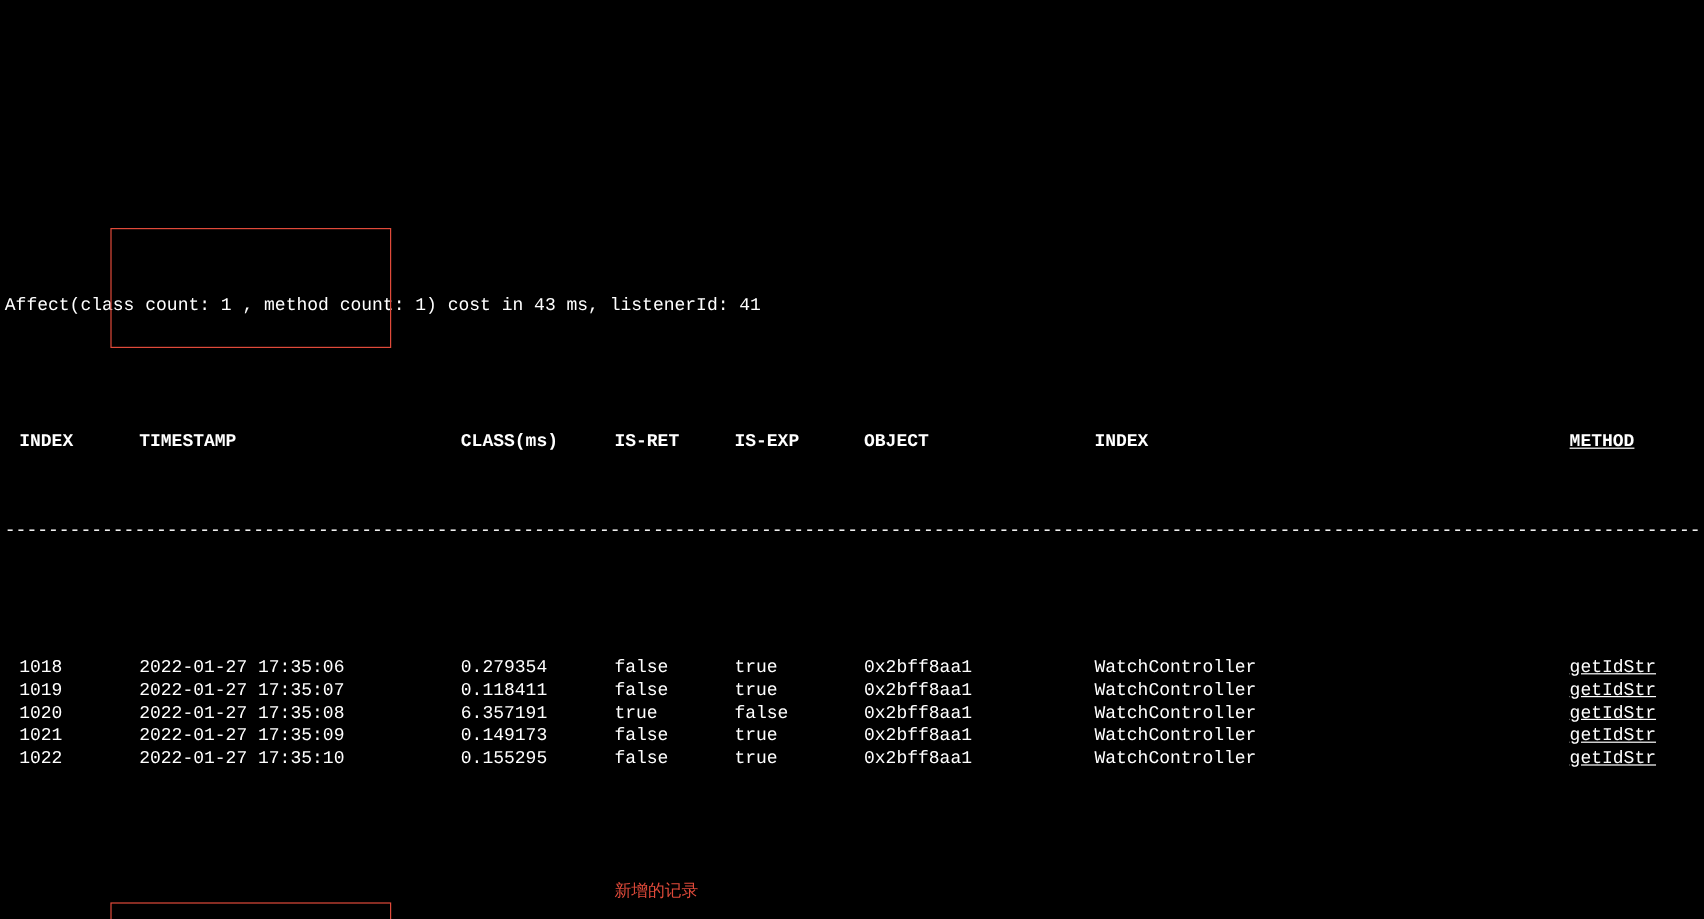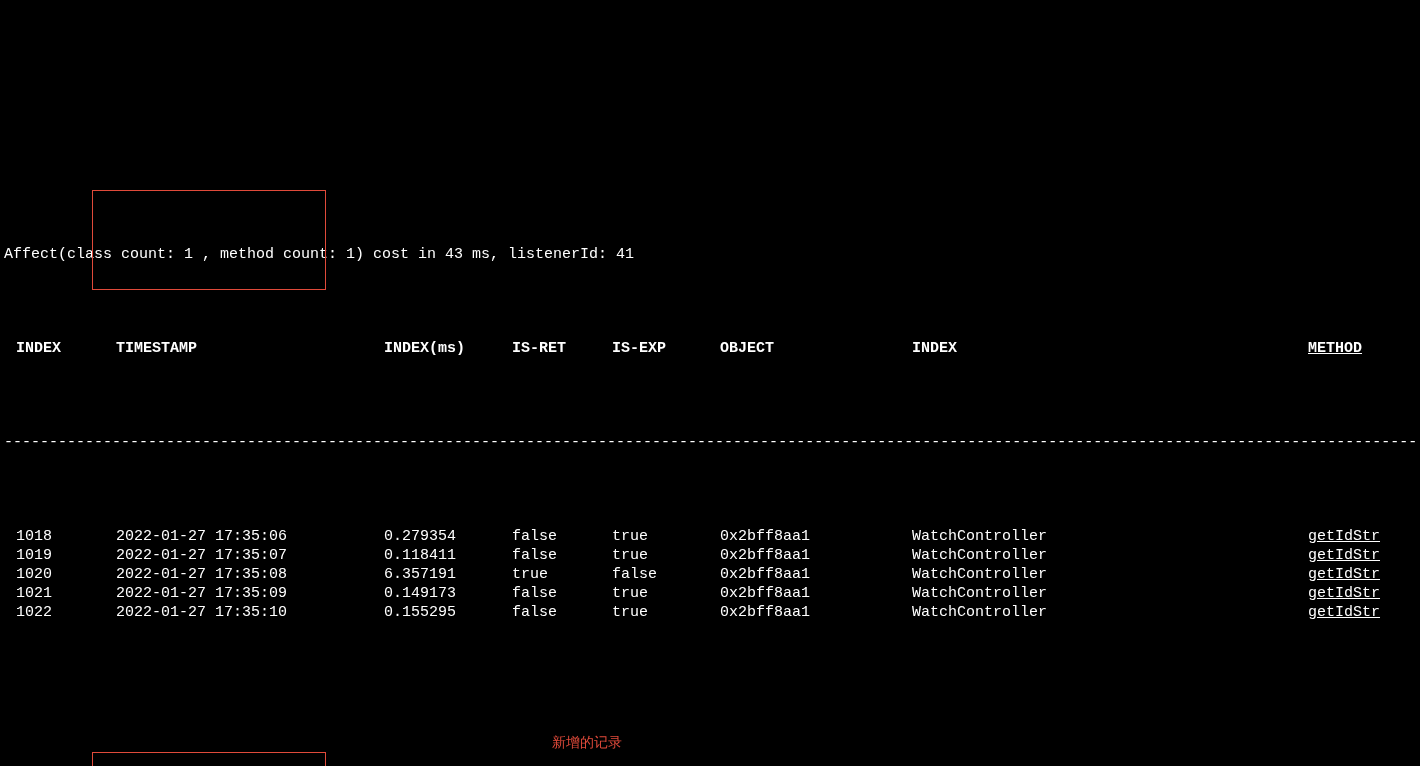--- a/index.html
+++ b/index.html
@@ -12,21 +12,21 @@
     line-height: 1.25;
     white-space: pre;
     overflow-x: auto;
   }
   .term {
     padding: 2px 4px 6px 4px;
     width: 1412px;
     position: relative;
   }
   .row { display: block; height: 19px; }
-  .cell { display: inline-block; }
+  .cell { display: inline-block; margin-top: 20px; }
   .c-index  { width: 100px; padding-left: 12px; }
   .c-ts     { width: 268px; }
   .c-cost   { width: 128px; }
   .c-isret  { width: 100px; }
   .c-isexp  { width: 108px; }
   .c-obj    { width: 192px; }
   .c-class  { width: 396px; }
   .c-method { flex: 1; text-decoration: underline; }
   .hdr { font-weight: bold; }
   .dash {
@@ -62,21 +62,21 @@
 <div class="term">
 
   
 
   
 
   
   <div class="row">Affect(class count: 1 , method count: 1) cost in 43 ms, listenerId: 41</div>
 
   
-  <div class="row hdr"><span class="cell c-index">INDEX</span><span class="cell c-ts">TIMESTAMP</span><span class="cell c-cost">INDEX(ms)</span><span class="cell c-isret">IS-RET</span><span class="cell c-isexp">IS-EXP</span><span class="cell c-obj">OBJECT</span><span class="cell c-class">INDEX</span><span class="cell c-method">METHOD</span></div>
+  <div class="row hdr"><span class="cell c-index">INDEX</span><span class="cell c-ts">TIMESTAMP</span><span class="cell c-cost">CLASS(ms)</span><span class="cell c-isret">IS-RET</span><span class="cell c-isexp">IS-EXP</span><span class="cell c-obj">OBJECT</span><span class="cell c-class">INDEX</span><span class="cell c-method">METHOD</span></div>
 
   
   <div class="row dash">--------------------------------------------------------------------------------------------------------------------------------------------------------------------------</div>
 
   
   <div id="rows1"><div class="row"><span class="cell c-index">1018</span><span class="cell c-ts">2022-01-27 17:35:06</span><span class="cell c-cost">0.279354</span><span class="cell c-isret">false</span><span class="cell c-isexp">true</span><span class="cell c-obj">0x2bff8aa1</span><span class="cell c-class">WatchController</span><span class="cell c-method">getIdStr</span></div><div class="row"><span class="cell c-index">1019</span><span class="cell c-ts">2022-01-27 17:35:07</span><span class="cell c-cost">0.118411</span><span class="cell c-isret">false</span><span class="cell c-isexp">true</span><span class="cell c-obj">0x2bff8aa1</span><span class="cell c-class">WatchController</span><span class="cell c-method">getIdStr</span></div><div class="row"><span class="cell c-index">1020</span><span class="cell c-ts">2022-01-27 17:35:08</span><span class="cell c-cost">6.357191</span><span class="cell c-isret">true</span><span class="cell c-isexp">false</span><span class="cell c-obj">0x2bff8aa1</span><span class="cell c-class">WatchController</span><span class="cell c-method">getIdStr</span></div><div class="row"><span class="cell c-index">1021</span><span class="cell c-ts">2022-01-27 17:35:09</span><span class="cell c-cost">0.149173</span><span class="cell c-isret">false</span><span class="cell c-isexp">true</span><span class="cell c-obj">0x2bff8aa1</span><span class="cell c-class">WatchController</span><span class="cell c-method">getIdStr</span></div><div class="row"><span class="cell c-index">1022</span><span class="cell c-ts">2022-01-27 17:35:10</span><span class="cell c-cost">0.155295</span><span class="cell c-isret">false</span><span class="cell c-isexp">true</span><span class="cell c-obj">0x2bff8aa1</span><span class="cell c-class">WatchController</span><span class="cell c-method">getIdStr</span></div></div>
 
   
   
 
@@ -86,21 +86,21 @@
   
   
 
   
   
 
   
   <div class="box1" style="top:96px; left:92px; width:232px; height:98px;"></div>
   <div class="box1" style="top:658px; left:92px; width:232px; height:98px;"></div>
 
-  <div class="anno" style="top:640px; left:512px;margin-left:40px;">新增的记录</div>
+  <div class="anno" style="top:640px; left:512px;">新增的记录</div>
 
   <div class="arrow" style="top:659px;">
     
   </div>
 
 </div>
 
 
 
 

